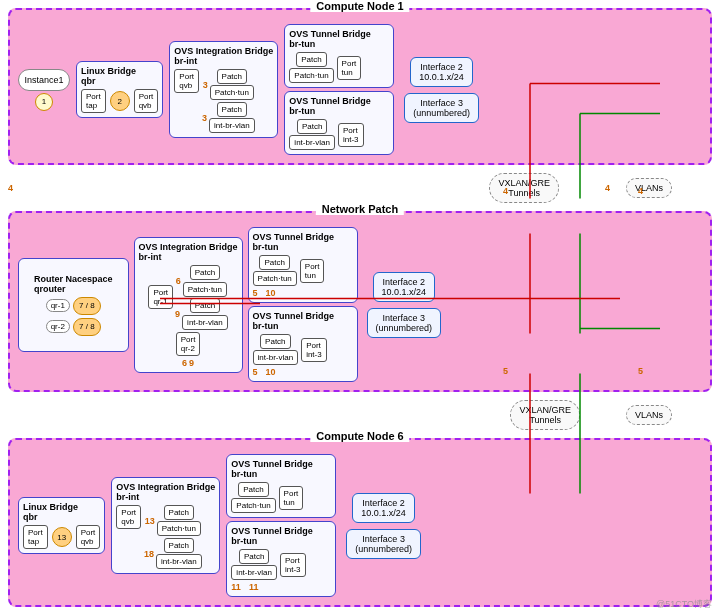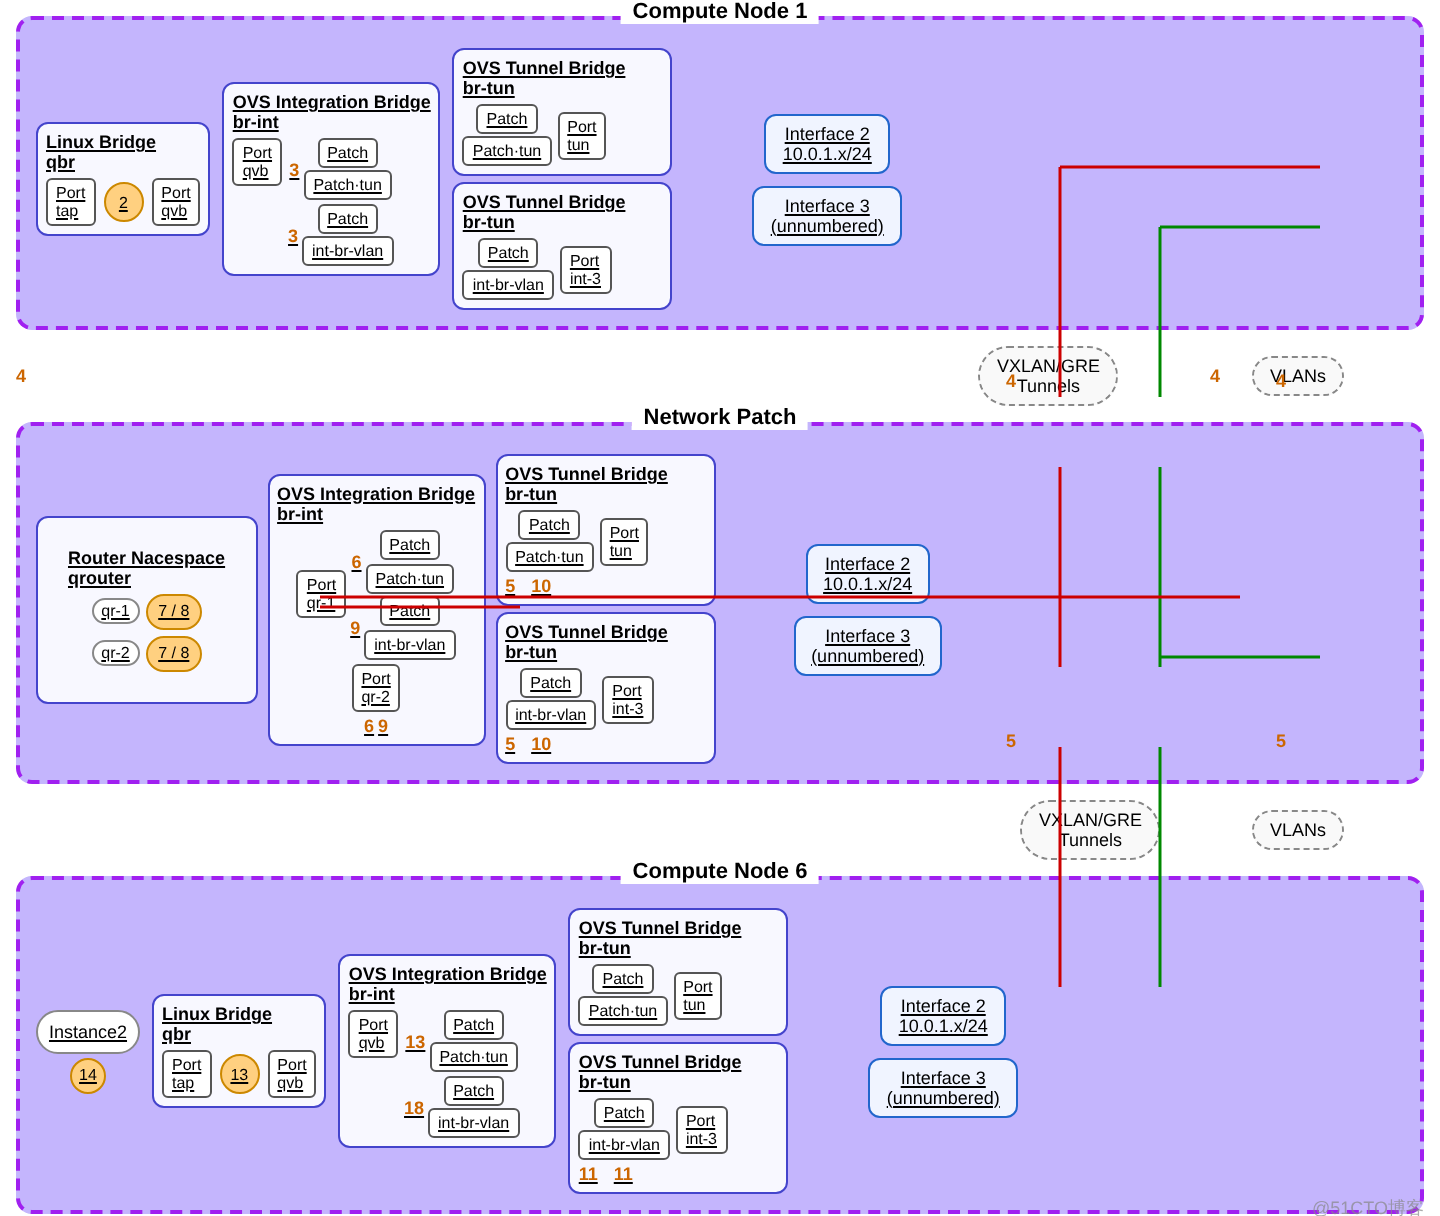--- a/index.html
+++ b/index.html
@@ -19,22 +19,21 @@
       gap: 8px;
       position: relative;
     }
 
     
     .node-box {
       border: 2px dashed #a020f0;
       border-radius: 8px;
       padding: 8px;
       position: relative;
-      background: #c4b5fd;
-      text-decoration: underline;
+      background: #f9a8d4;
     }
     .node-title {
       position: absolute;
       top: -10px;
       left: 50%;
       transform: translateX(-50%);
       background: #fff;
       padding: 0 6px;
       font-size: 11px;
       font-weight: bold;
@@ -102,21 +101,20 @@
 
     
     .interface-box {
       border: 1.5px solid #2266cc;
       border-radius: 6px;
       padding: 4px 8px;
       font-size: 9px;
       text-align: center;
       background: #f0f4ff;
       white-space: nowrap;
-      margin-left: 30px;
     }
 
     
     .cloud-box {
       border: 1.5px dashed #888;
       border-radius: 16px;
       padding: 4px 8px;
       font-size: 9px;
       text-align: center;
       background: #f9f9f9;
@@ -146,20 +144,28 @@
   </style>
 </head>
 <body>
 
 <div class="main-container" style="position:relative;">
 
   <div class="node-box" style="padding-top:14px; padding-bottom:8px;">
     <div class="node-title">Compute Node 1</div>
     <div style="display:flex; align-items:center; gap:6px;">
 
+      <div class="col" style="min-width:50px;">
+        <div class="oval-wide" style="width:52px; height:22px; font-size:9px;">
+          <span>Instance1</span>
+        </div>
+        <div class="oval yellow" style="border-radius:50%; width:18px; height:18px; background:#fffacd; border:1.5px solid #cc8800; display:flex; align-items:center; justify-content:center; font-size:8px;">
+          <span>1</span>
+        </div>
+      </div>
 
       <div class="inner-box" style="padding:4px; min-width:80px;">
         <div class="inner-box-title">
           <span>Linux  Bridge</span><br>
           <span>qbr</span>
         </div>
         <div class="row" style="justify-content:center; gap:4px;">
           <div class="patch-box" style="font-size:8px;">Port<br>tap</div>
           <div class="oval" style="width:20px; height:20px; background:#ffd080; border-color:#cc8800; font-size:8px;">
             <span>2</span>
@@ -330,28 +336,20 @@
 
   <div style="display:flex; justify-content:flex-end; align-items:center; gap:16px; padding-right:40px;">
     <div class="cloud-box" style="margin-left:auto; margin-right:30px;">VXLAN/GRE<br>Tunnels</div>
     <div class="cloud-box">VLANs</div>
   </div>
 
   <div class="node-box" style="padding-top:14px; padding-bottom:8px;">
     <div class="node-title">Compute Node 6</div>
     <div style="display:flex; align-items:center; gap:6px;">
 
-      <div class="col" style="min-width:50px;">
-        <div class="oval-wide" style="width:52px; height:22px; font-size:9px;">
-          <span>Instance2</span>
-        </div>
-        <div style="border-radius:50%; width:18px; height:18px; background:#ffd080; border:1.5px solid #cc8800; display:flex; align-items:center; justify-content:center; font-size:8px;">
-          <span>14</span>
-        </div>
-      </div>
 
       <div class="inner-box" style="padding:4px; min-width:80px;">
         <div class="inner-box-title">
           <span>Linux  Bridge</span><br>
           <span>qbr</span>
         </div>
         <div class="row" style="justify-content:center; gap:4px;">
           <div class="patch-box" style="font-size:8px;">Port<br>tap</div>
           <div style="width:20px; height:20px; border-radius:50%; background:#ffd080; border:1.5px solid #cc8800; display:flex; align-items:center; justify-content:center; font-size:8px;">
             <span>13</span>

